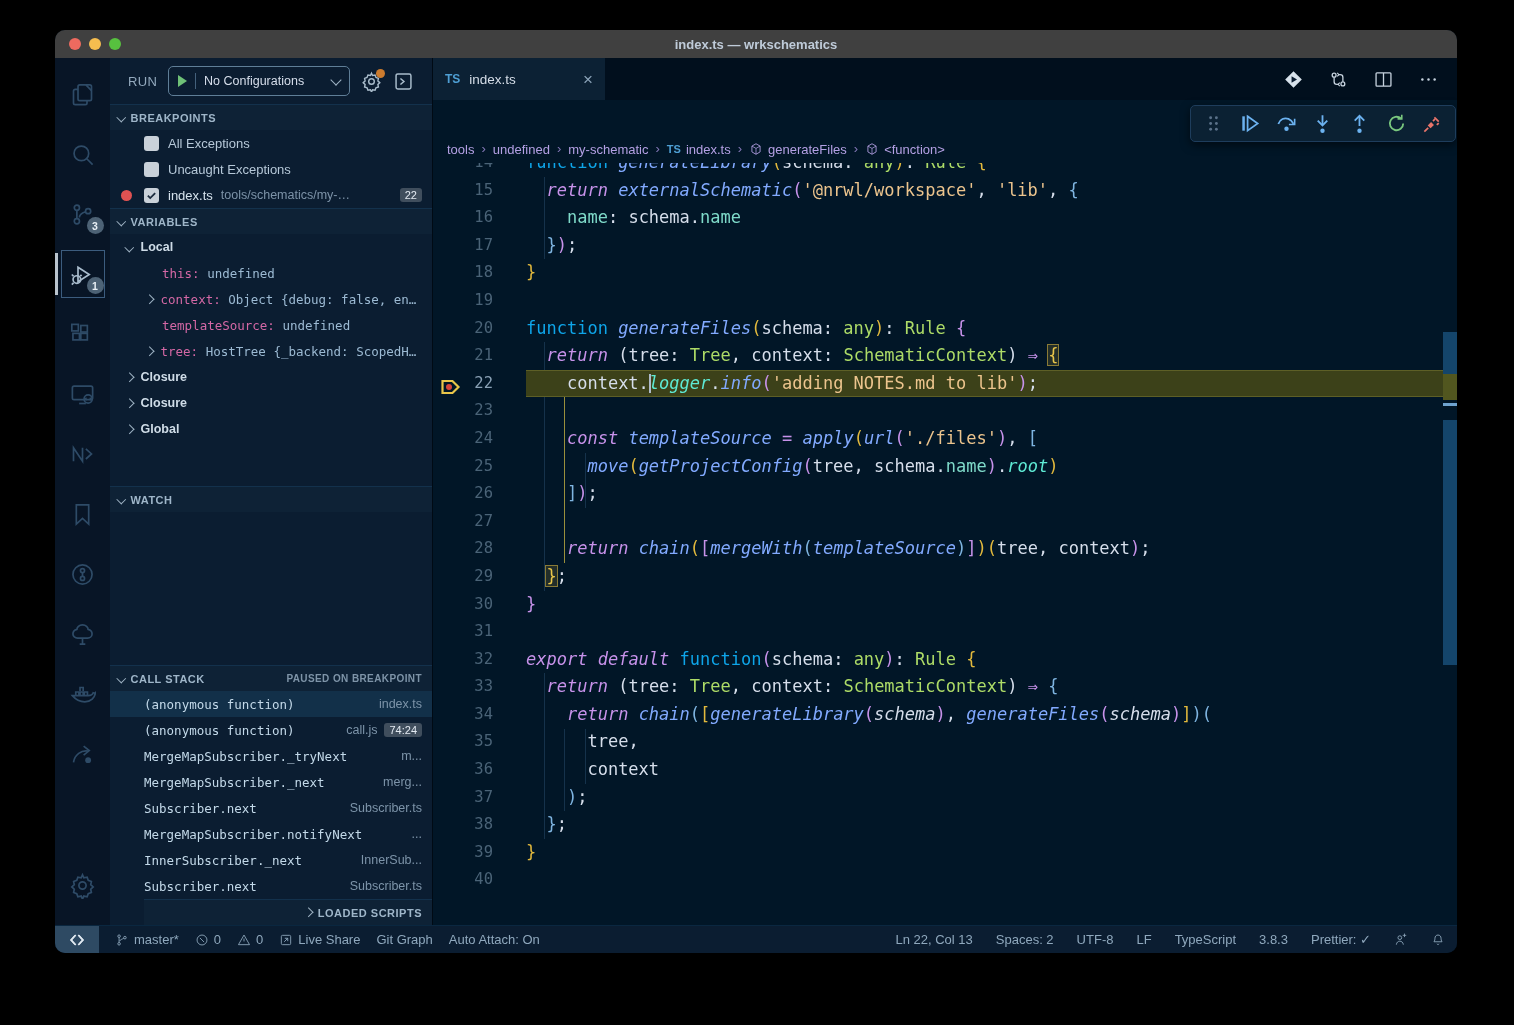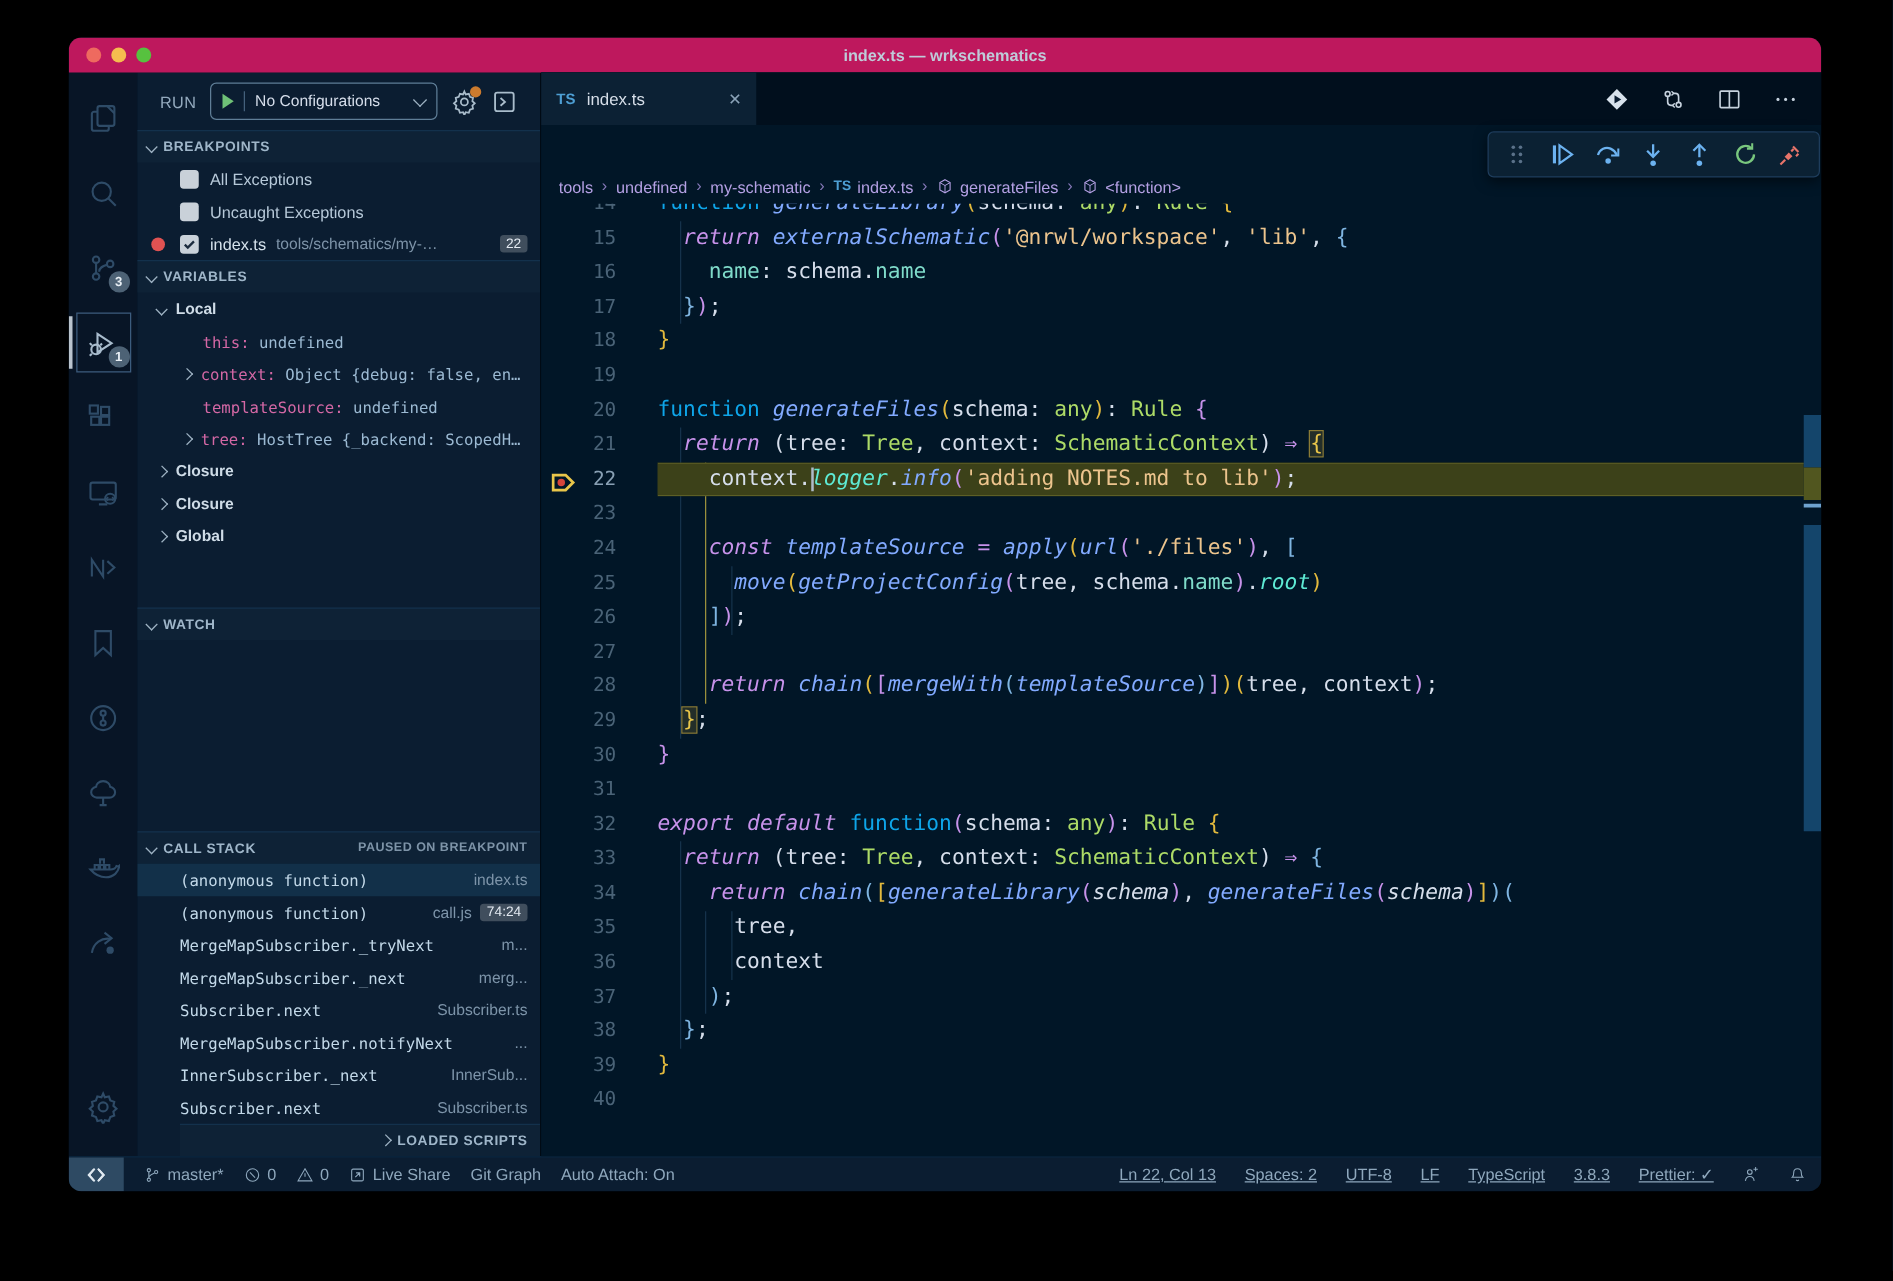--- a/index.html
+++ b/index.html
@@ -1,21 +1,21 @@
 <!DOCTYPE html>
 <html><head>
 <meta charset="utf-8">
 <style>
   html,body{margin:0;padding:0;}
   body{width:1514px;height:1025px;background:#000;position:relative;overflow:hidden;
        font-family:"Liberation Sans",sans-serif;-webkit-font-smoothing:antialiased;}
   .window{position:absolute;left:55px;top:30px;width:1402px;height:923px;background:#011627;
           border-radius:10px;overflow:hidden;display:flex;flex-direction:column;}
   
-  .titlebar{height:28px;flex:0 0 28px;background:#be185d;display:flex;align-items:center;justify-content:center;position:relative;}
+  .titlebar{height:28px;flex:0 0 28px;background:#404040;display:flex;align-items:center;justify-content:center;position:relative;}
   .lights{position:absolute;left:14px;display:flex;gap:8px;}
   .light{width:12px;height:12px;border-radius:50%;}
   .light.r{background:#EE6A5F}.light.y{background:#F5BD4F}.light.g{background:#57C13F}
   .wtitle{font-size:13px;font-weight:700;color:#BFCBD9;}
   
   .main{flex:1;display:flex;min-height:0;}
   
   .activitybar{width:55px;flex:0 0 55px;background:#081526;display:flex;flex-direction:column;align-items:center;padding-top:6px;}
   .ab-item{width:48px;height:60px;display:flex;align-items:center;justify-content:center;position:relative;color:#2E4B67;flex:0 0 auto;}
   .ab-item svg{width:27px;height:27px;}
@@ -102,21 +102,21 @@
           display:flex;align-items:center;justify-content:space-around;z-index:10;box-shadow:0 3px 10px rgba(0,0,0,.55);padding:0 4px;}
   .dbg-btn{display:flex;align-items:center;justify-content:center;width:30px;height:30px;}
   .dbg-btn svg{width:23px;height:23px;}
   
   .statusbar{height:27px;flex:0 0 27px;background:#0B1D31;border-top:1px solid #0A2740;display:flex;align-items:center;
              font-size:13px;color:#8FA8BD;}
   .sb-remote{width:44px;height:100%;background:#2E4A63;color:#DFE8F0;display:flex;align-items:center;justify-content:center;}
   .sb-item{display:flex;align-items:center;gap:5px;margin-left:16px;white-space:nowrap;}
   .sb-item svg{width:14px;height:14px;}
   .sb-right{margin-left:auto;display:flex;align-items:center;padding-right:12px;}
-  .sb-right .sb-item{margin-left:23px;text-decoration:underline;}
+  .sb-right .sb-item{margin-left:23px;}
 </style>
 </head>
 <body>
 
 <div class="window">
 
   <div class="titlebar">
     <div class="lights">
       <div class="light r"></div>
       <div class="light y"></div>

